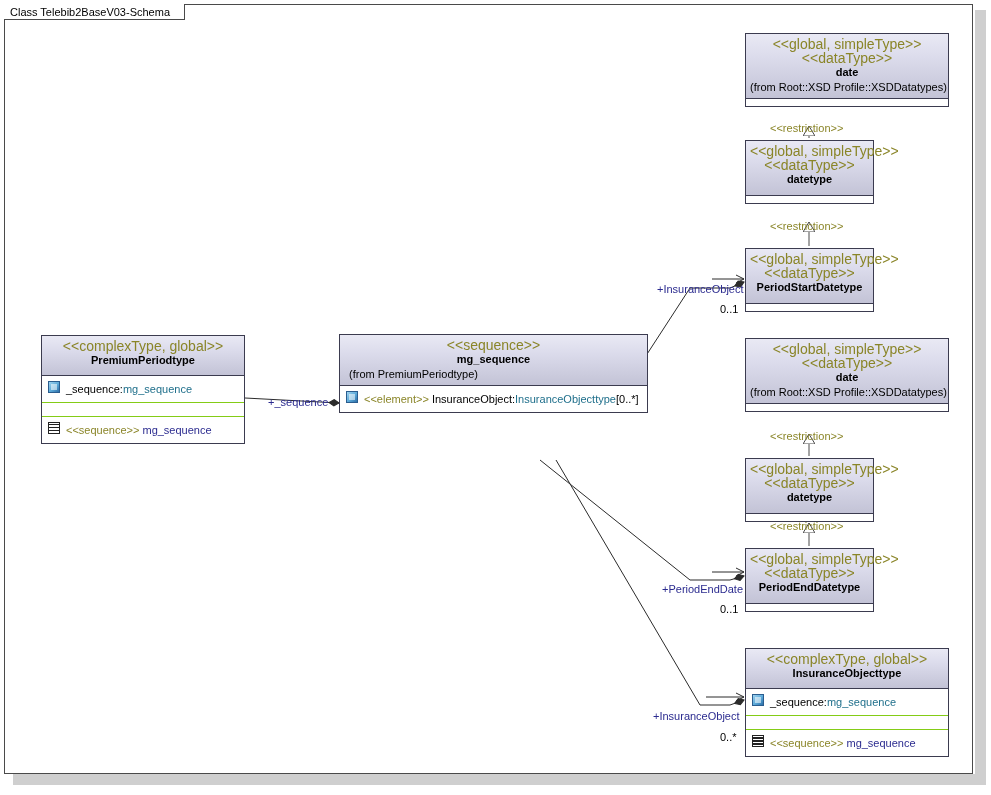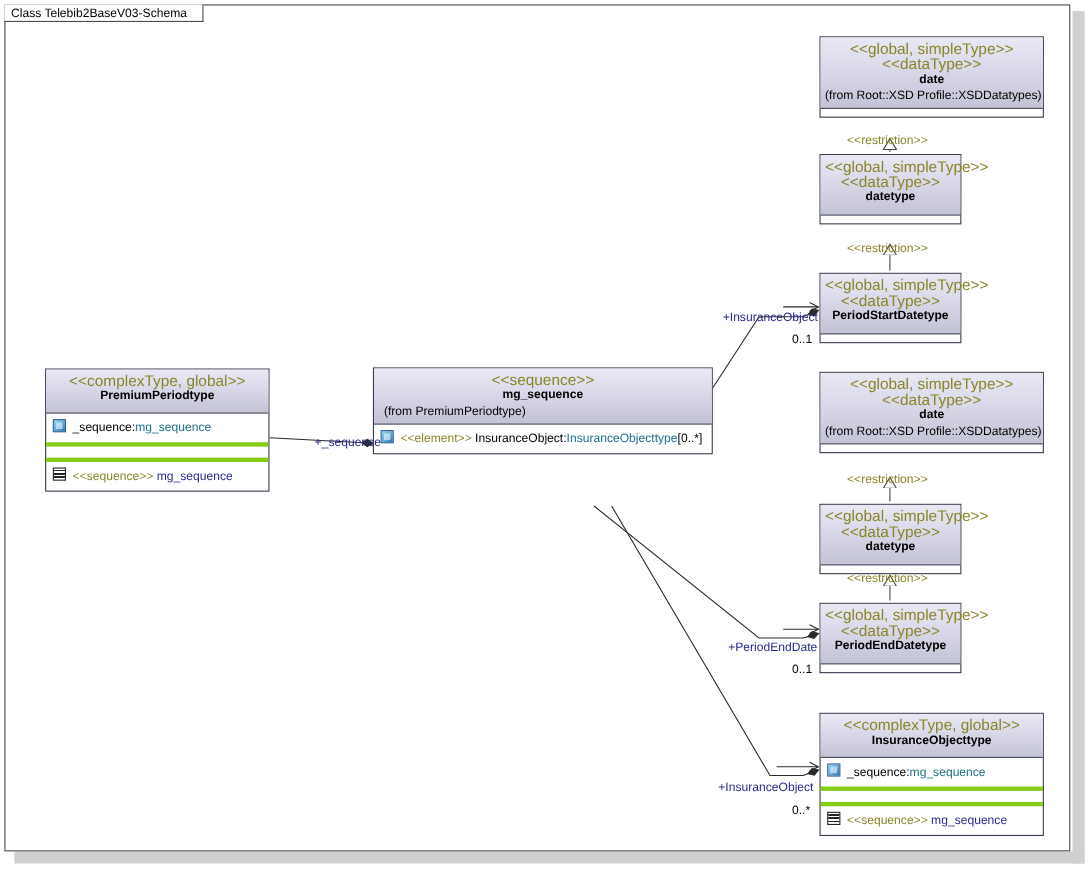--- a/index.html
+++ b/index.html
@@ -85,21 +85,21 @@
   }
   .from-pkg {
     color: #000000;
     font-size: 11px;
     line-height: 14px;
     text-align: left;
     padding-left: 5px;
     white-space: nowrap;
   }
   .compartment {
-    border-top: 4px solid #84cc16;
+    border-top: 1px solid #84cc16;
     padding: 3px 4px;
     box-sizing: border-box;
   }
   .compartment.empty { height: 14px; padding: 0; }
   .compartment.thin { height: 8px; padding: 0; }
 
   .member {
     display: flex;
     line-height: 16px;
     white-space: nowrap;
@@ -336,21 +336,21 @@
         </span>
       </div>
     </div>
   </div>
 
   <div class="conn-label stereo-lbl" style="left:770px; top:122px;">&lt;&lt;restriction&gt;&gt;</div>
   <div class="conn-label stereo-lbl" style="left:770px; top:220px;">&lt;&lt;restriction&gt;&gt;</div>
   <div class="conn-label stereo-lbl" style="left:770px; top:430px;">&lt;&lt;restriction&gt;&gt;</div>
   <div class="conn-label stereo-lbl" style="left:770px; top:520px;">&lt;&lt;restriction&gt;&gt;</div>
 
-  <div class="conn-label" style="left:286px; top:396px;">+_sequence</div>
+  <div class="conn-label" style="left:268px; top:396px;">+_sequence</div>
 
   <div class="conn-label" style="left:657px; top:283px;">+InsuranceObject</div>
   <div class="conn-label mult" style="left:720px; top:303px;">0..1</div>
 
   <div class="conn-label" style="left:662px; top:583px;">+PeriodEndDate</div>
   <div class="conn-label mult" style="left:720px; top:603px;">0..1</div>
 
   <div class="conn-label" style="left:653px; top:710px;">+InsuranceObject</div>
   <div class="conn-label mult" style="left:720px; top:731px;">0..*</div>
 

